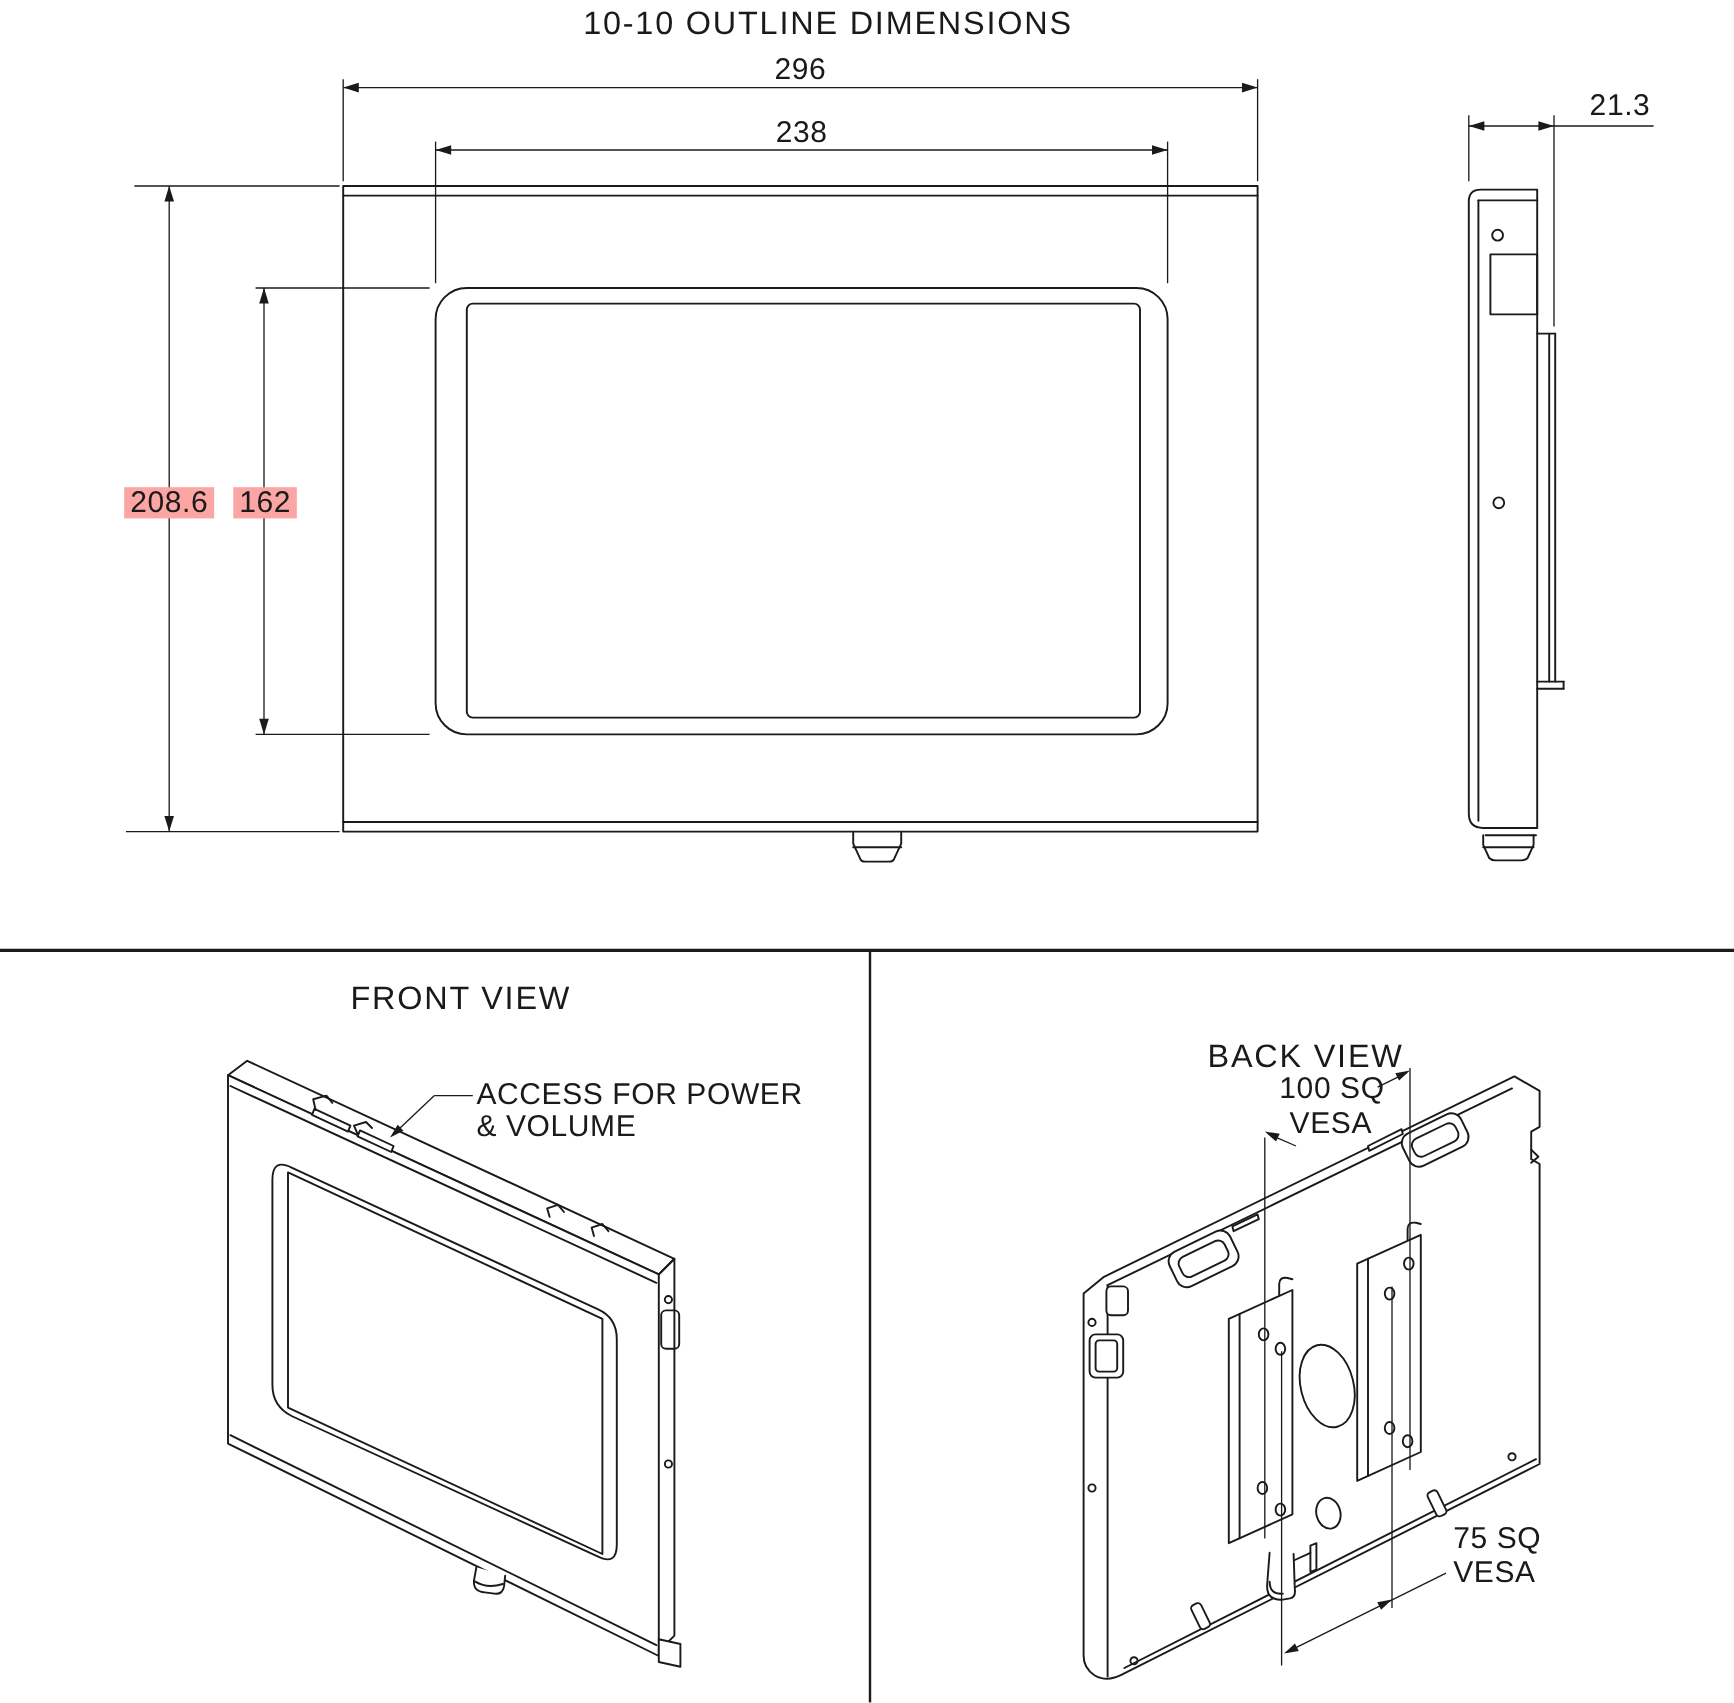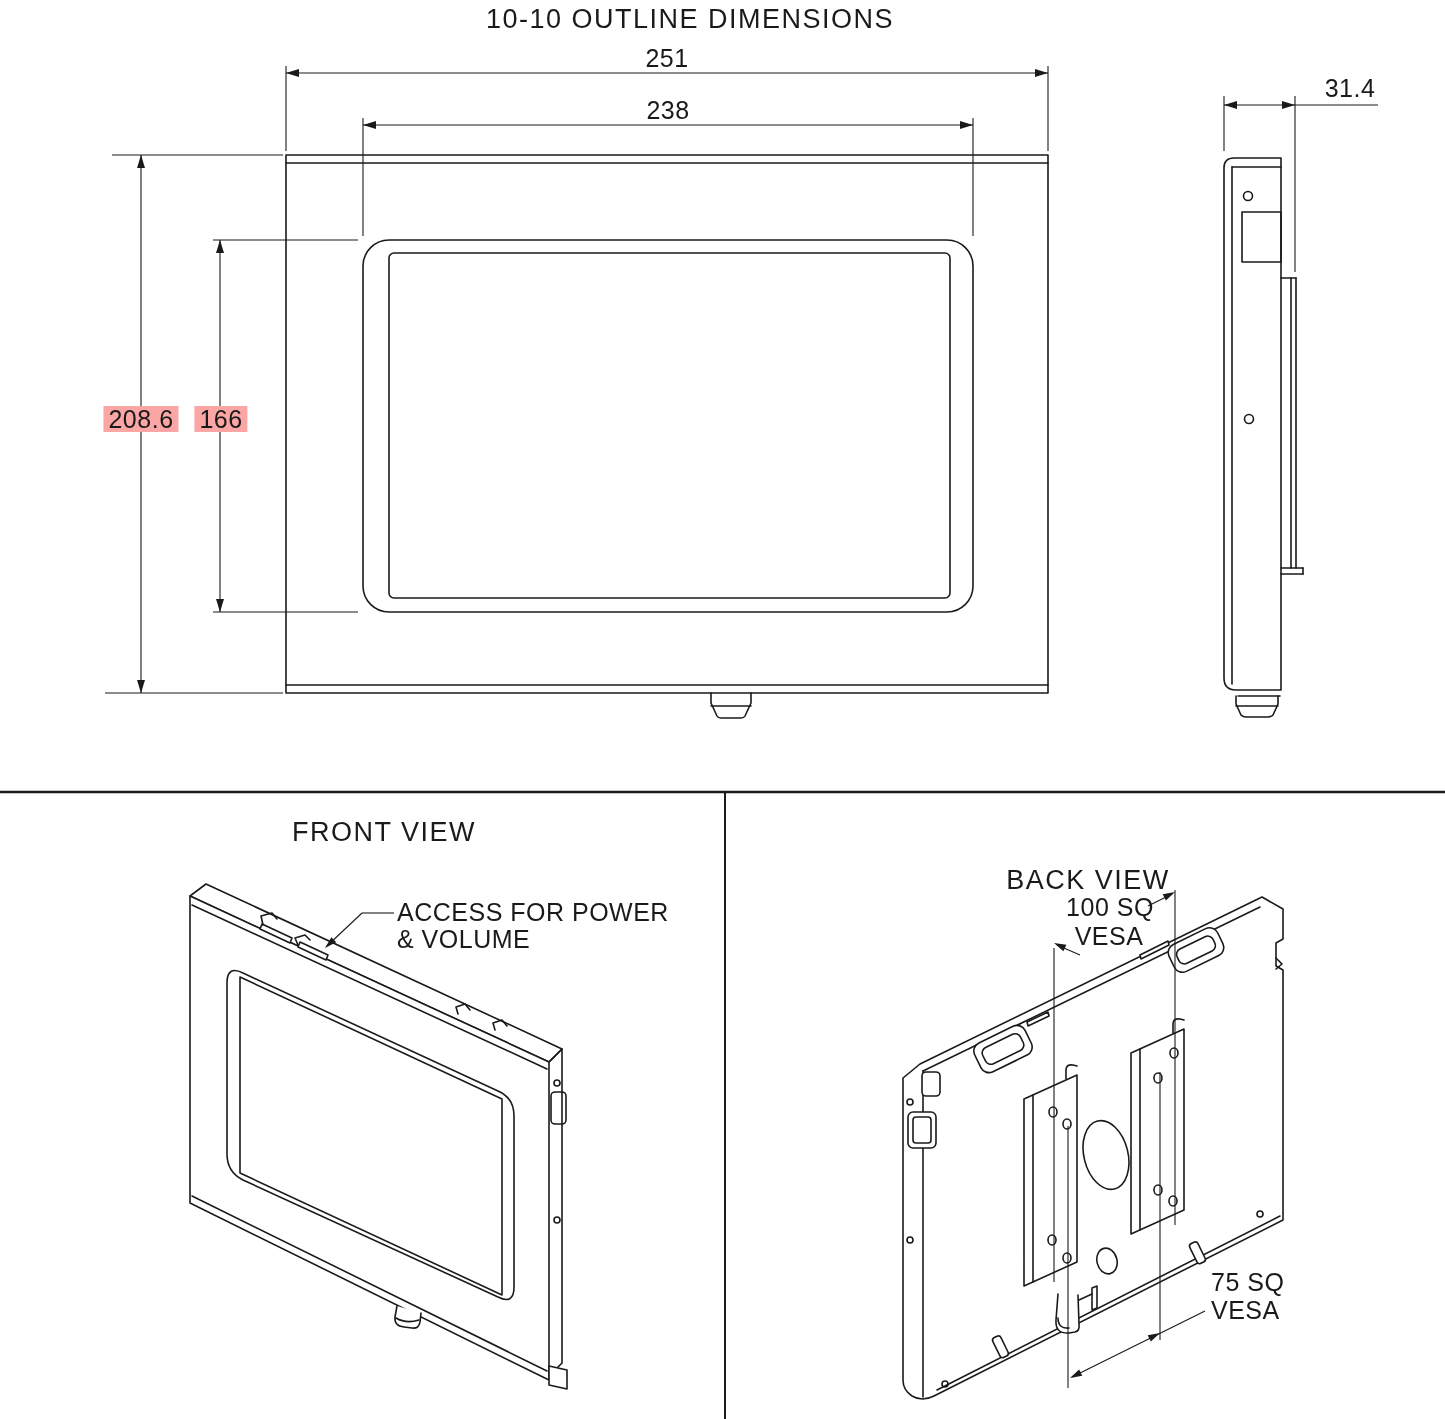--- a/index.html
+++ b/index.html
@@ -199,25 +199,25 @@
 
       <line class="t" x1="1072" y1="1377" x2="1205" y2="1311"></line>
       <polygon class="ah" points="1070,1378 1079.1,1369.5 1082.3,1375.8"></polygon>
       <polygon class="ah" points="1160,1333 1147.7,1335.2 1150.9,1341.5"></polygon>
     </g>
   </g>
 </svg>
 
 <div class="txt ctr title" style="left:690px;top:5px;">10-10 OUTLINE DIMENSIONS</div>
 
-<div class="txt ctr dim" style="left:667px;top:45px;">251</div>
+<div class="txt ctr dim" style="left:667px;top:45px;">296</div>
 <div class="txt ctr dim" style="left:668px;top:97px;text-align:center;">238</div>
 <div class="txt ctr dim dimbg" style="left:141px;top:406px;">208.6</div>
-<div class="txt ctr dim dimbg" style="left:221px;top:406px;">166</div>
-<div class="txt ctr dim" style="left:1350px;top:75px;">31.4</div>
+<div class="txt ctr dim dimbg" style="left:221px;top:406px;">162</div>
+<div class="txt ctr dim" style="left:1350px;top:75px;">21.3</div>
 
 <div class="txt ctr viewlabel" style="left:384px;top:818px;">FRONT VIEW</div>
 <div class="txt ctr viewlabel" style="left:1088px;top:866px;">BACK VIEW</div>
 
 <div class="txt note" style="left:397px;top:899px;">ACCESS FOR POWER</div>
 <div class="txt note" style="left:397px;top:926px;">&amp; VOLUME</div>
 
 <div class="txt ctr note" style="left:1110px;top:894px;">100 SQ</div>
 <div class="txt ctr note" style="left:1109px;top:923px;">VESA</div>
 

